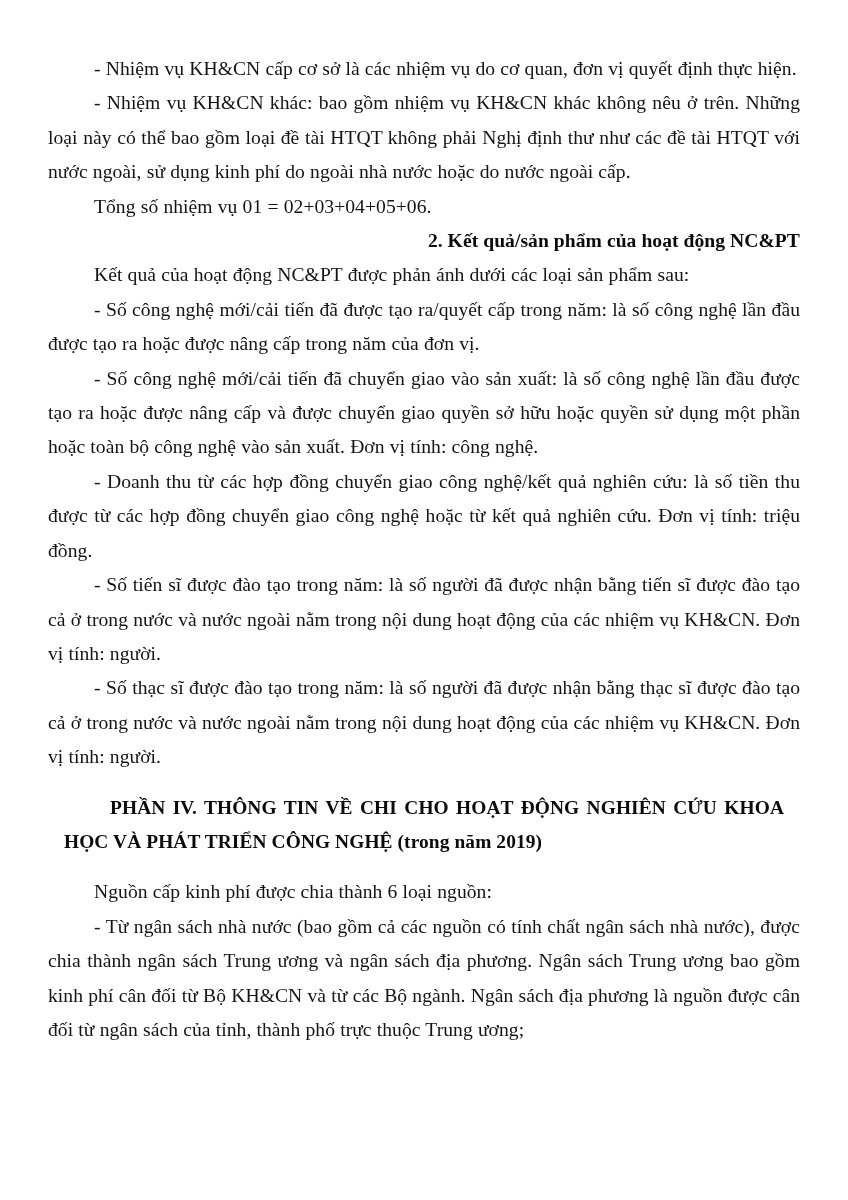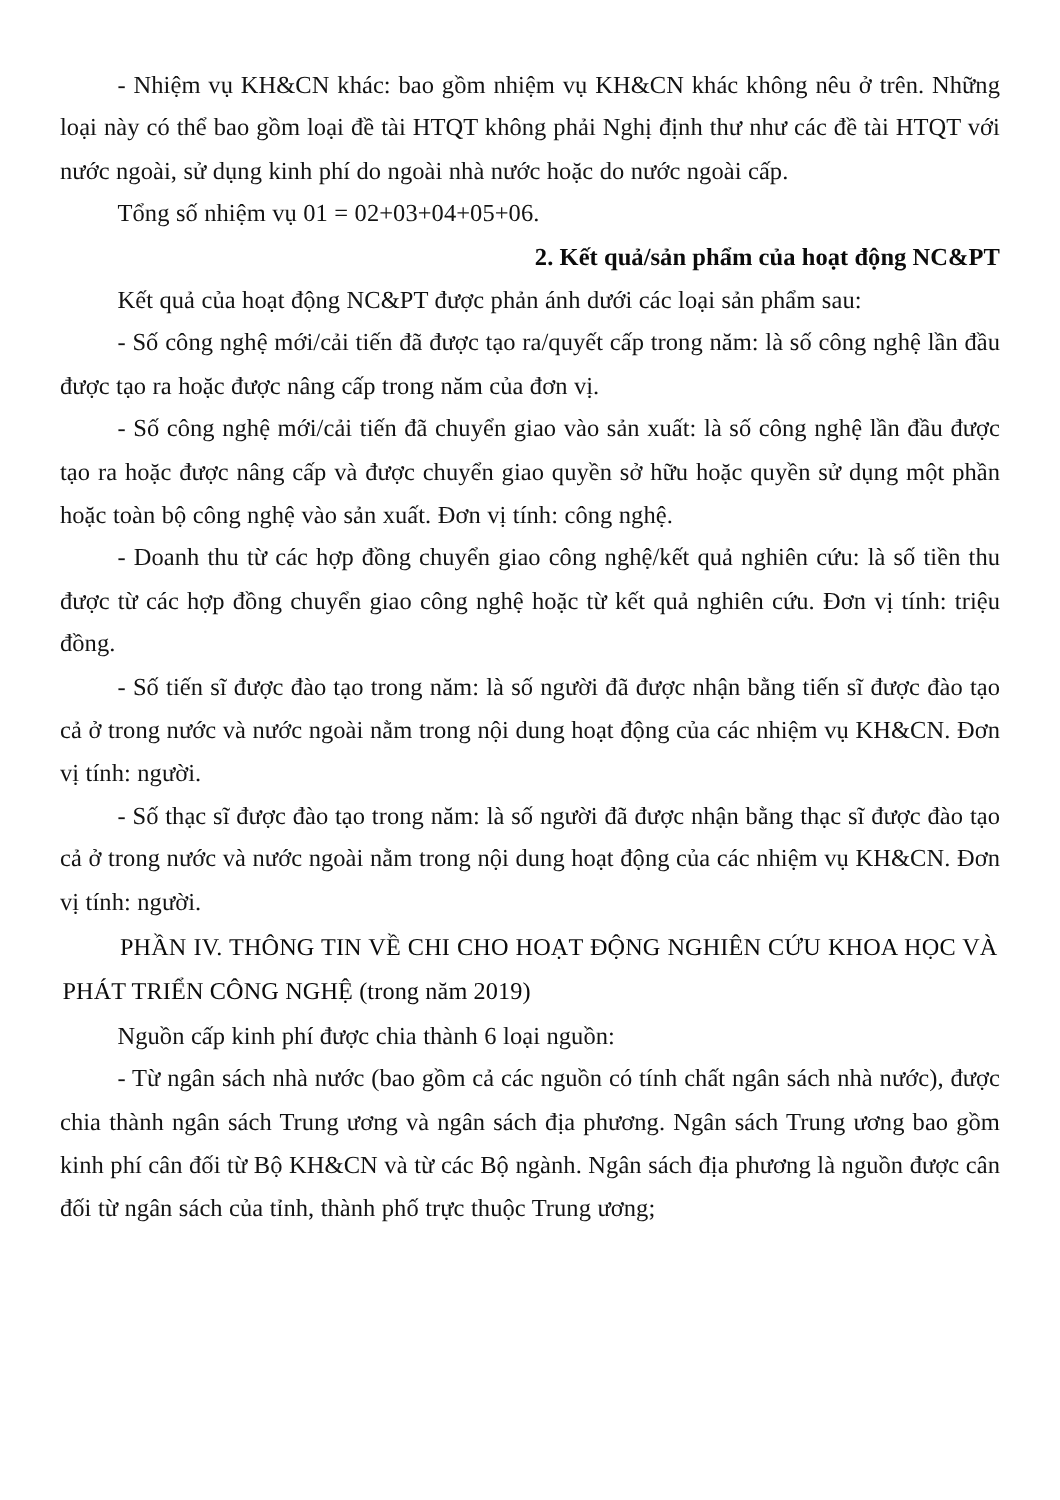--- a/index.html
+++ b/index.html
@@ -52,42 +52,43 @@
     line-height: 34.4px;
     font-weight: bold;
     text-align: right;
     text-indent: 46px;
     color: #0b0b0b;
     letter-spacing: 0.05px;
   }
 
   
   .partiv {
-    margin: 2px;
+    margin: 16px;
     padding: 0;
     font-size: 19.4px;
     line-height: 34.4px;
-    font-weight: normal;
+    font-weight: bold;
     text-indent: 46px;
     text-align: justify;
     text-justify: inter-word;
     color: #0b0b0b;
     letter-spacing: 0.1px;
   }
 
   .spacer-indent {
     text-indent: 58px;
   }
 </style>
 </head>
 <body>
 
 <div class="page">
   <div class="content">
 
+    <p class="para">- Nhiệm vụ KH&amp;CN cấp cơ sở là các nhiệm vụ do cơ quan, đơn vị quyết định thực hiện.</p>
 
     <p class="para">- Nhiệm vụ KH&amp;CN  khác: bao gồm nhiệm vụ KH&amp;CN khác không nêu ở trên. Những loại này có thể bao gồm loại đề tài HTQT không phải Nghị định thư như các đề tài HTQT với nước ngoài, sử dụng kinh phí do ngoài nhà nước hoặc do nước ngoài cấp.</p>
 
     <p class="para">Tổng số nhiệm vụ 01 = 02+03+04+05+06.</p>
 
     <p class="heading">2. Kết quả/sản phẩm của hoạt động NC&amp;PT</p>
 
     <p class="para">Kết quả của hoạt động NC&amp;PT được phản ánh dưới các loại sản phẩm sau:</p>
 
     <p class="para">- Số công nghệ mới/cải tiến đã được tạo ra/quyết cấp trong năm: là số công nghệ lần đầu được tạo ra hoặc được nâng cấp trong năm của đơn vị.</p>

